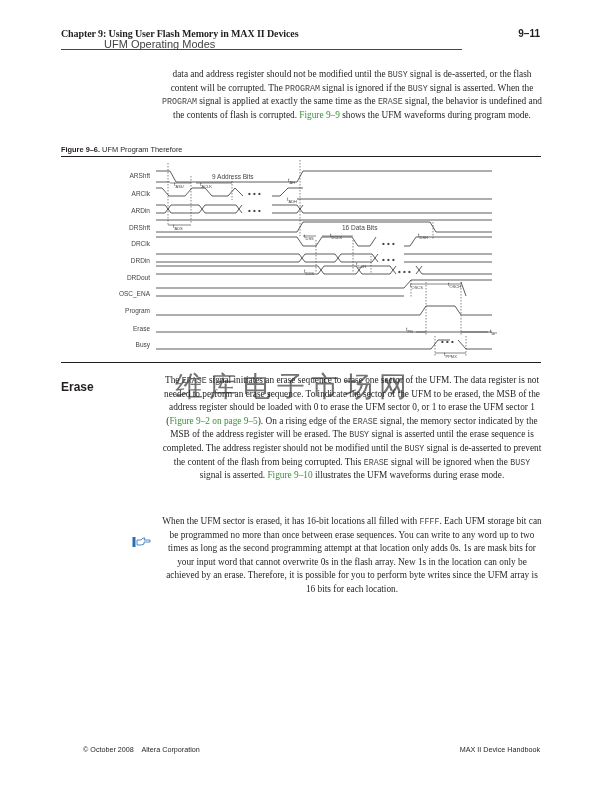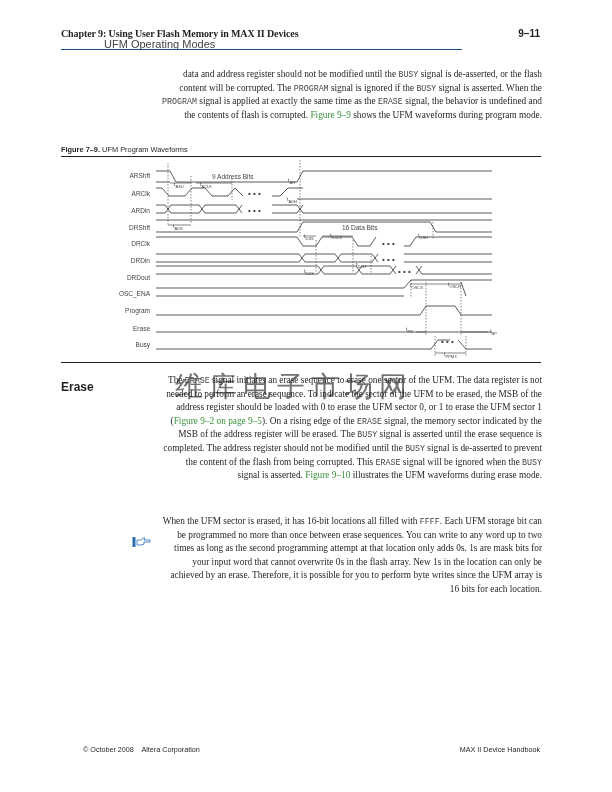--- a/index.html
+++ b/index.html
@@ -2,21 +2,21 @@
 <html><head>
 <meta charset="utf-8">
 <style>
   html, body { margin:0; padding:0; background:#fff; }
   body { width:612px; height:792px; position:relative; overflow:hidden; font-family:"Liberation Serif", serif; color:#231f20; }
   .hdr-chap { position:absolute; left:61px; top:28px; font-family:Liberation Serif, serif; font-weight:bold; font-size:10px; letter-spacing:-0.1px; }
   .hdr-sub { position:absolute; left:61px; top:38px; font-family:"Liberation Sans", sans-serif; font-size:11px; color:#444;padding-left:43px; }
   .hdr-page { position:absolute; right:72px; top:28px; font-family:"Liberation Sans", sans-serif; font-weight:bold; font-size:10px; }
   .hdr-rule { position:absolute; left:61px; top:49px; width:401px; height:1px; background:#1a4f8a; width:400px; }
   .hdr-rule { width:401px; }
-  .body-text { position:absolute; left:162px; width:380px; font-size:9.3px; line-height:13.6px; text-align:right; }
+  .body-text { position:absolute; left:162px; width:380px; font-size:9.3px; line-height:13.6px; text-align:center; }
   .mono { font-family:"Liberation Mono", monospace; font-size:8.3px; color:#444; }
   .link { color:#3a8f3a; }
   .fig-cap { position:absolute; left:61px; top:145px; font-family:"Liberation Sans", sans-serif; font-size:7.4px; }
   .fig-cap b { font-weight:bold; }
   .fig-rule-top { position:absolute; left:61px; top:156px; width:480px; height:1px; background:#231f20; }
   .fig-rule-bot { position:absolute; left:61px; top:362px; width:480px; height:1px; background:#231f20; }
   .section-title { position:absolute; left:61px; top:380px; font-family:"Liberation Sans", sans-serif; font-weight:bold; font-size:12px; }
   .watermark { position:absolute; left:175px; top:368px; font-size:28px; color:#737373; letter-spacing:6px; font-family:"DejaVu Sans", sans-serif; }
   .note-icon { position:absolute; left:132px; top:536px; width:20px; height:12px; }
   .footer-left { position:absolute; left:61px; top:745px; font-family:"Liberation Sans", sans-serif; font-size:7.2px;margin-left:22px; }
@@ -29,22 +29,22 @@
 <div class="hdr-chap">Chapter 9:  Using User Flash Memory in MAX II Devices</div>
 <div class="hdr-sub">UFM Operating Modes</div>
 <div class="hdr-page">9–11</div>
 <div class="hdr-rule"></div>
 
 <div class="body-text" style="top:68px;">
   <span>data and address register should not be modified until the </span><span class="mono">BUSY</span><span> signal is de-asserted, or the flash content will be corrupted. The </span><span class="mono">PROGRAM</span><span> signal is ignored if the </span><span class="mono">BUSY</span><span> signal is asserted. When the </span><span class="mono">PROGRAM</span><span> signal is applied at exactly the same time as the </span><span class="mono">ERASE</span><span> signal, the behavior is undefined and the contents of flash is corrupted. </span><span class="link">Figure 9–9</span><span> shows the UFM waveforms during program mode.</span>
 </div>
 
 <div class="fig-cap">
-  <b>Figure 7–9.</b>
-  <span>UFM Program Waveforms</span>
+  <b>Figure 9–6.</b>
+  <span>UFM Program Therefore</span>
 </div>
 <div class="fig-rule-top"></div>
 
 <svg style="position:absolute;left:0;top:156px;" width="612" height="206" viewBox="0 156 612 206">
   <g fill="#444" font-size="6.5" text-anchor="end">
     <text x="150" y="178">ARShft</text>
     <text x="150" y="196">ARClk</text>
     <text x="150" y="213">ARDin</text>
     <text x="150" y="230">DRShft</text>
     <text x="150" y="246">DRClk</text>

